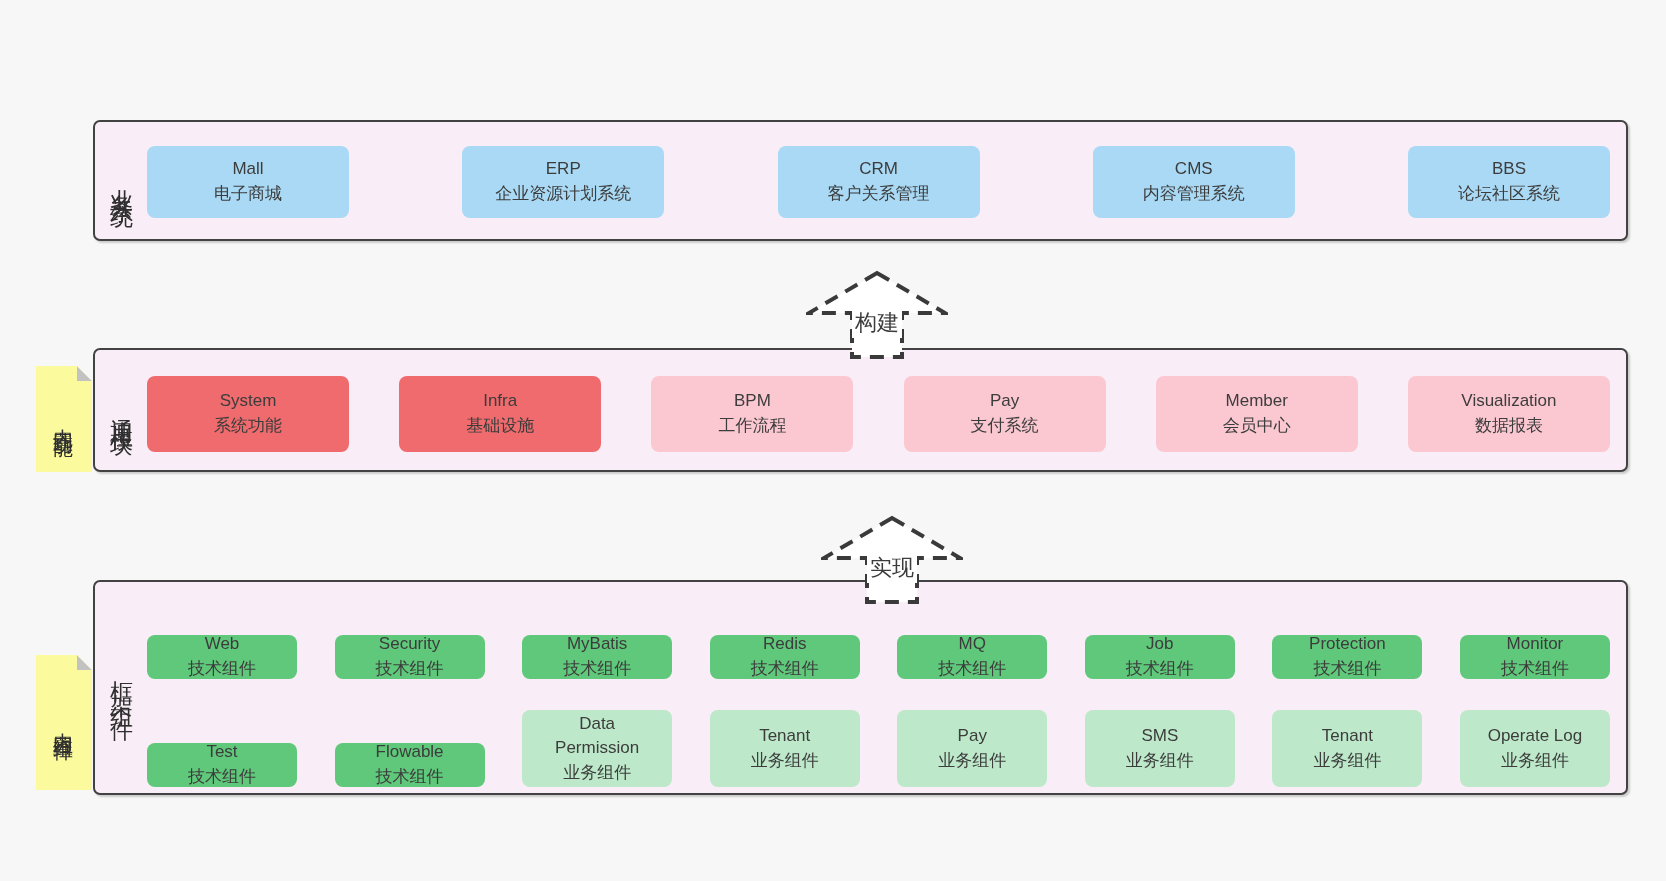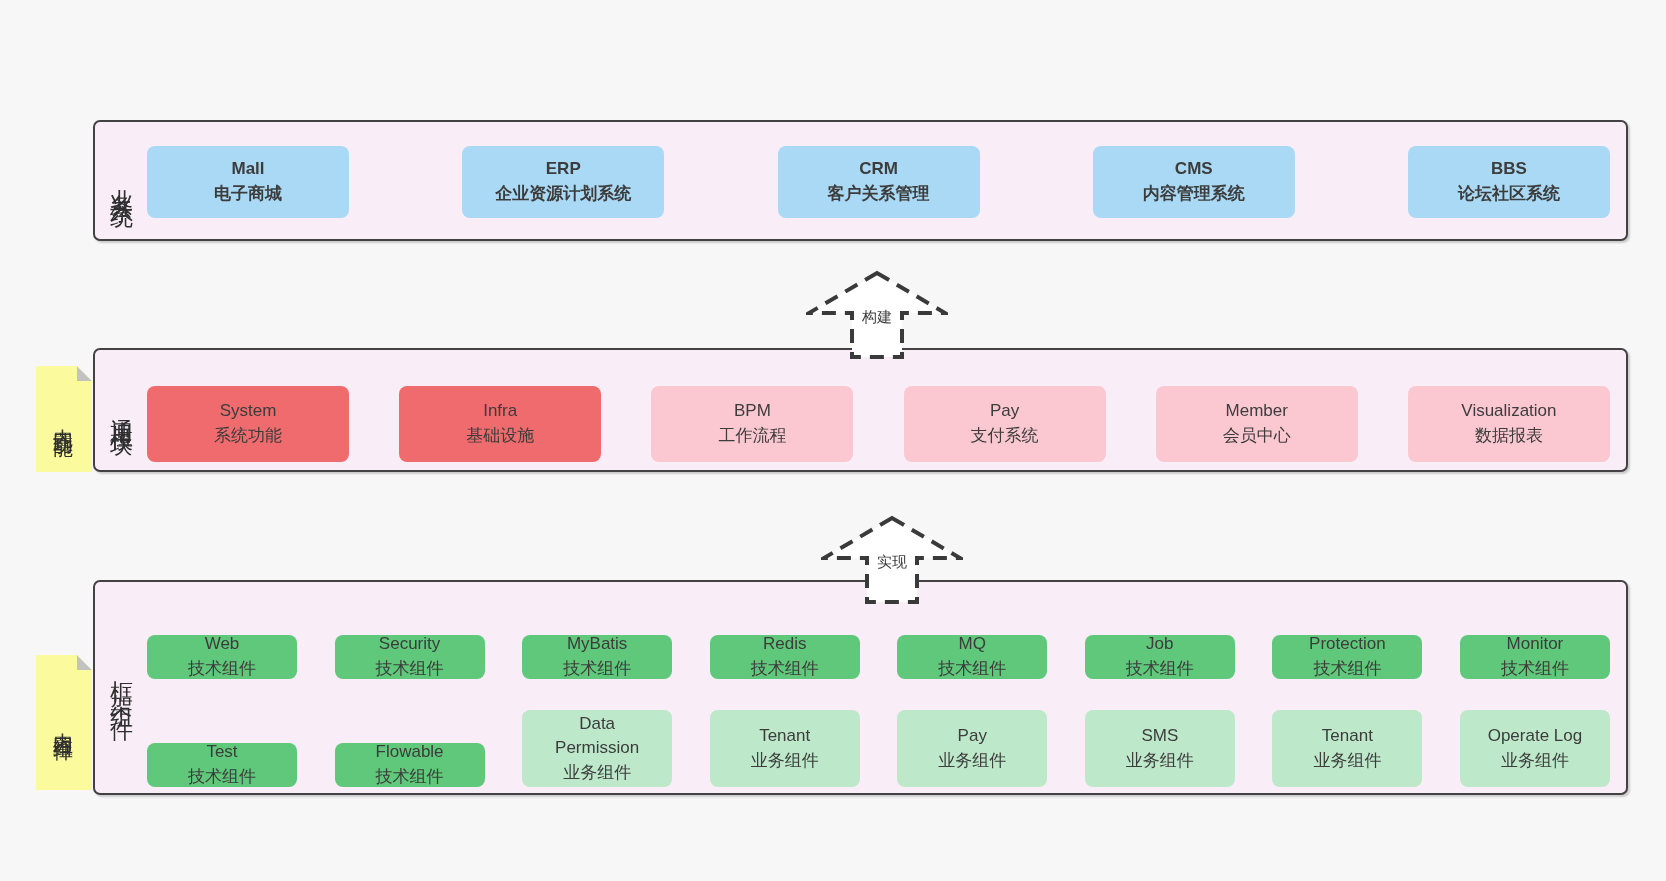--- a/index.html
+++ b/index.html
@@ -38,38 +38,38 @@
   }
   .layer-components .layer-label { letter-spacing:13px; }
 
   .boxes-row {
     position:absolute;
     left:52px; right:16px;
     display:flex;
     justify-content:space-between;
   }
   .layer-business .boxes-row   { top:24px; height:72px; }
-  .layer-modules .boxes-row    { top:36px; height:76px;gap:9px; }
+  .layer-modules .boxes-row    { top:26px; height:76px;gap:9px; }
   .layer-components .row-1     { top:20px;  height:77px; }
   .layer-components .row-2     { top:128px; height:77px; }
 
   .box {
     display:flex;
     flex-direction:column;
     justify-content:center;
     align-items:center;
     text-align:center;
     border-radius:8px;
     font-size:17px;
     line-height:1.45;
     padding:0 14px;
   }
   .box-wide   { width:202px; }
   .box-narrow { width:150px; }
-  .blue       { background:#a9d9f4;font-weight:bold; }
+  .blue       { background:#a9d9f4; }
   .red        { background:#ef6b6d; }
   .pink       { background:#fbc8d1; }
   .green      { background:#5fc87a;margin-top:33px; }
   .lightgreen { background:#bde9ca; }
 
   .sticky {
     position:absolute;
     left:36px;
     width:56px;
     background:#fbfb9d;
@@ -105,21 +105,21 @@
   }
   .arrow-build     { left:806px; top:270px; }
   .arrow-implement { left:821px; top:515px; }
   .arrow svg { display:block; width:100%; height:100%; }
   .arrow-label {
     position:absolute;
     left:50%; top:38px;
     transform:translateX(-50%);
     background:#ffffff;
     padding:0 3px;
-    font-size:15px;
+    font-size:22px;
     color:#3c3c3c;
     white-space:nowrap;
   }
 </style>
 </head>
 <body>
 
 <div class="layer layer-business">
   <div class="layer-label">业务系统</div>
   <div class="boxes-row">

